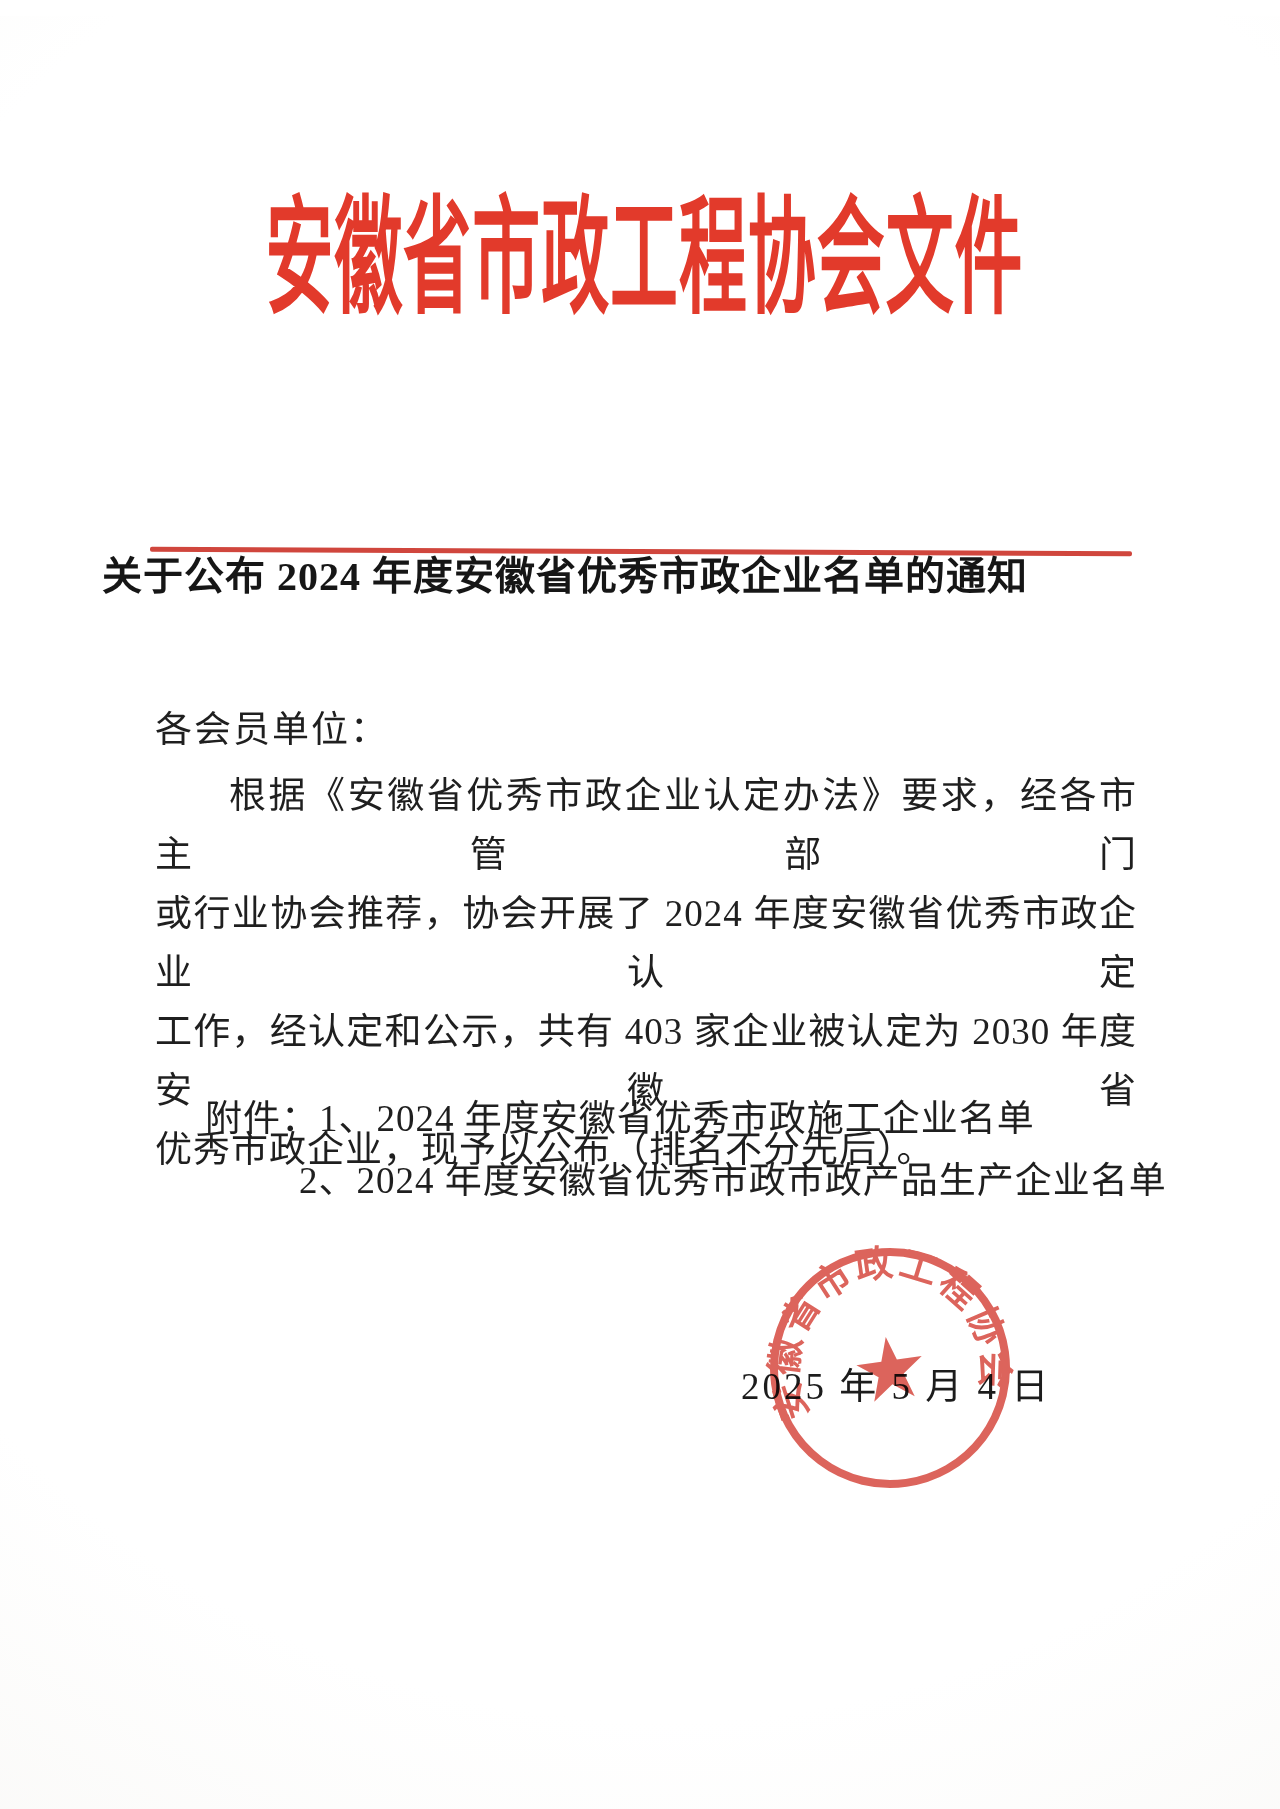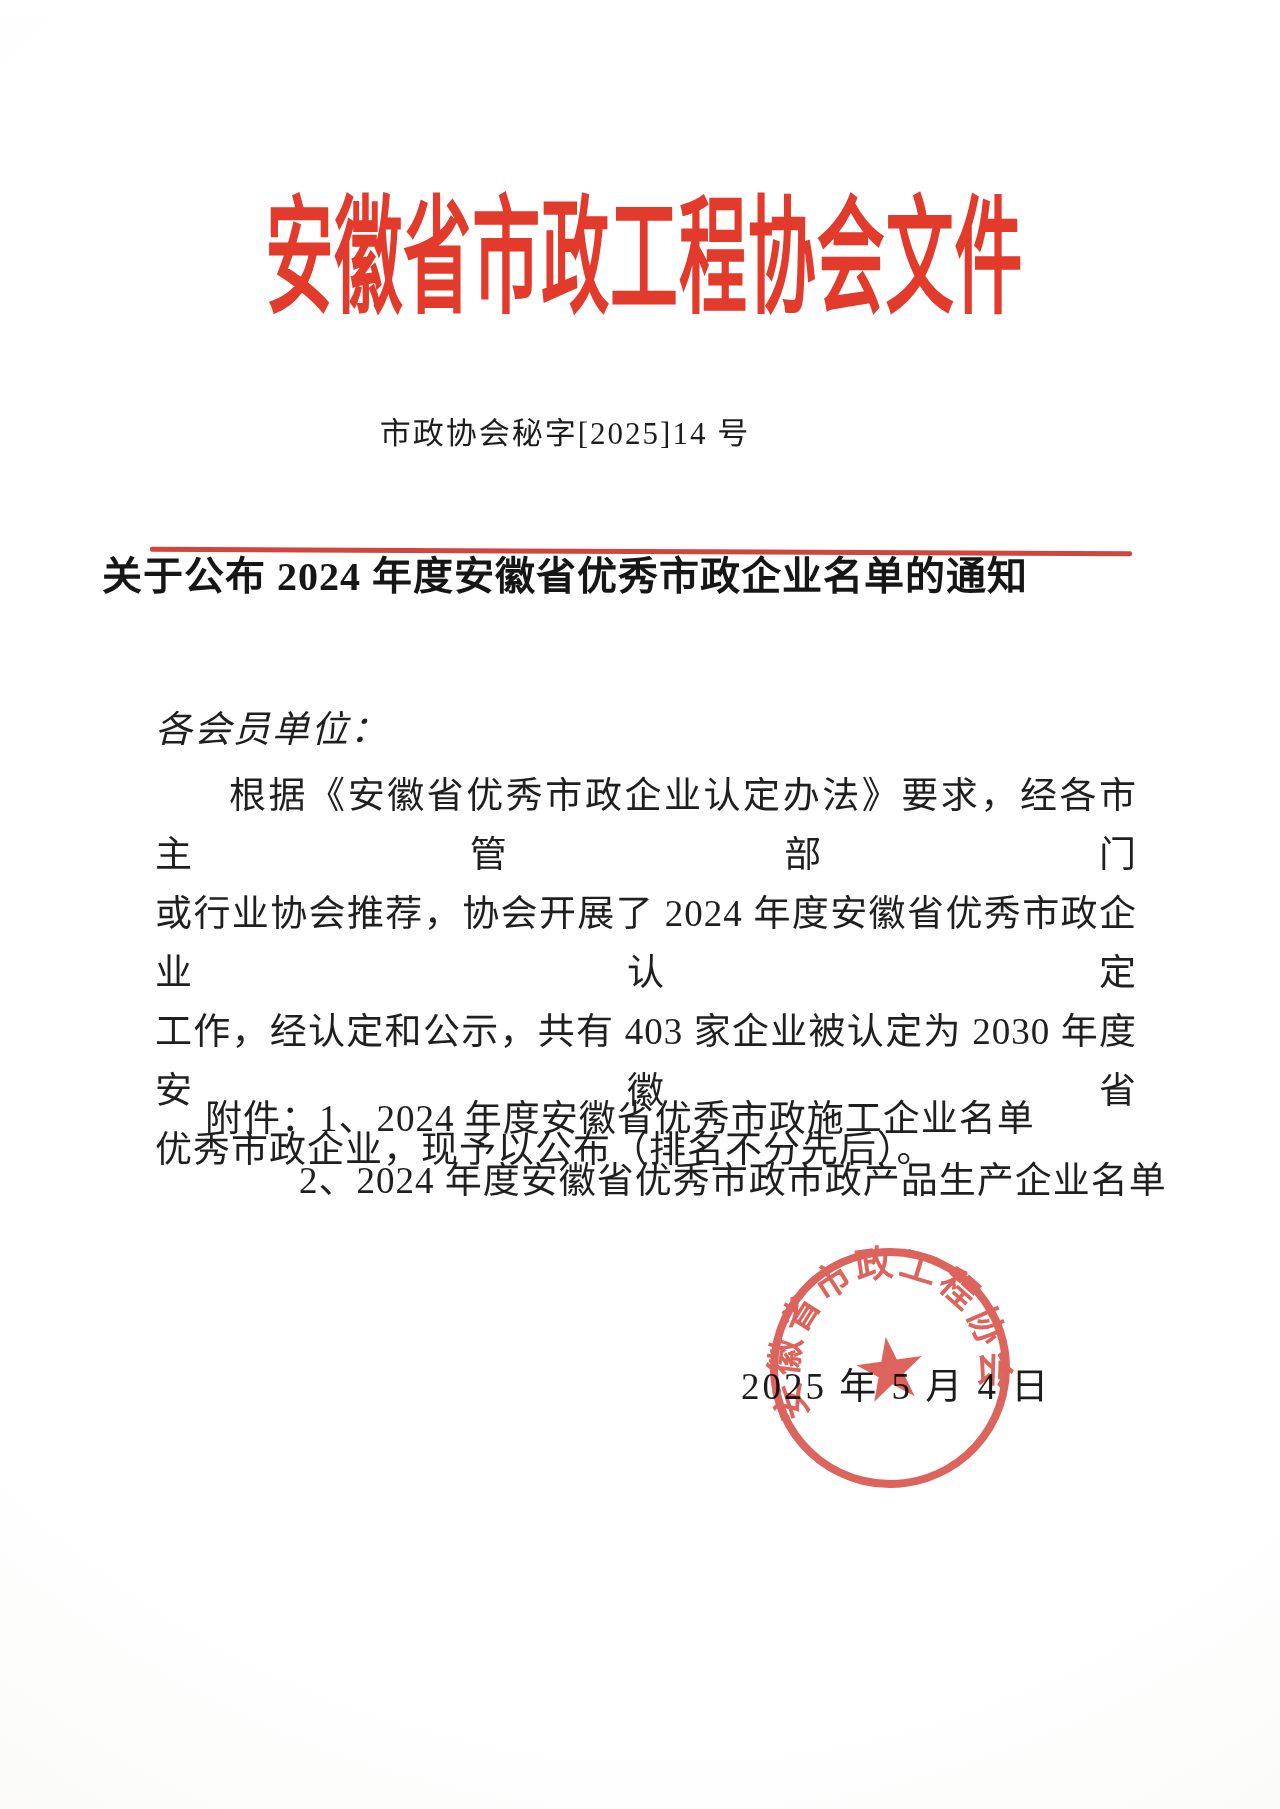--- a/index.html
+++ b/index.html
@@ -32,21 +32,21 @@
     transform:rotate(0.25deg);
   }
   .notice-title{
     position:absolute;top:528px;left:0;width:1130px;
     text-align:center;
     font-size:40px;font-weight:bold;color:#161616;
     letter-spacing:1px;
   }
   .salutation{
     position:absolute;top:683px;left:155px;
-    font-size:37px;color:#1f1f1f;letter-spacing:2px;font-style:italic;
+    font-size:37px;color:#1f1f1f;letter-spacing:2px;
   }
   .body-paragraph{
     position:absolute;top:750px;left:155px;width:982px;
     font-size:37px;line-height:59px;color:#1f1f1f;
     letter-spacing:1px;
   }
   .para-line{
     text-align:justify;
     text-align-last:justify;
     white-space:normal;
@@ -71,21 +71,20 @@
   }
   .seal svg{display:block;width:270px;height:270px;}
 </style>
 </head>
 <body>
 
 <div class="page">
 
   <div class="header-title">安徽省市政工程协会文件</div>
 
-  <div class="doc-number">市政协会秘字[2025]14 号</div>
 
   <div class="red-rule"></div>
 
   <div class="notice-title">关于公布 2024 年度安徽省优秀市政企业名单的通知</div>
 
   <div class="salutation">各会员单位：</div>
 
   <div class="body-paragraph">
     <div class="para-line first">根据《安徽省优秀市政企业认定办法》要求，经各市主管部门</div>
     <div class="para-line">或行业协会推荐，协会开展了 2024 年度安徽省优秀市政企业认定</div>

